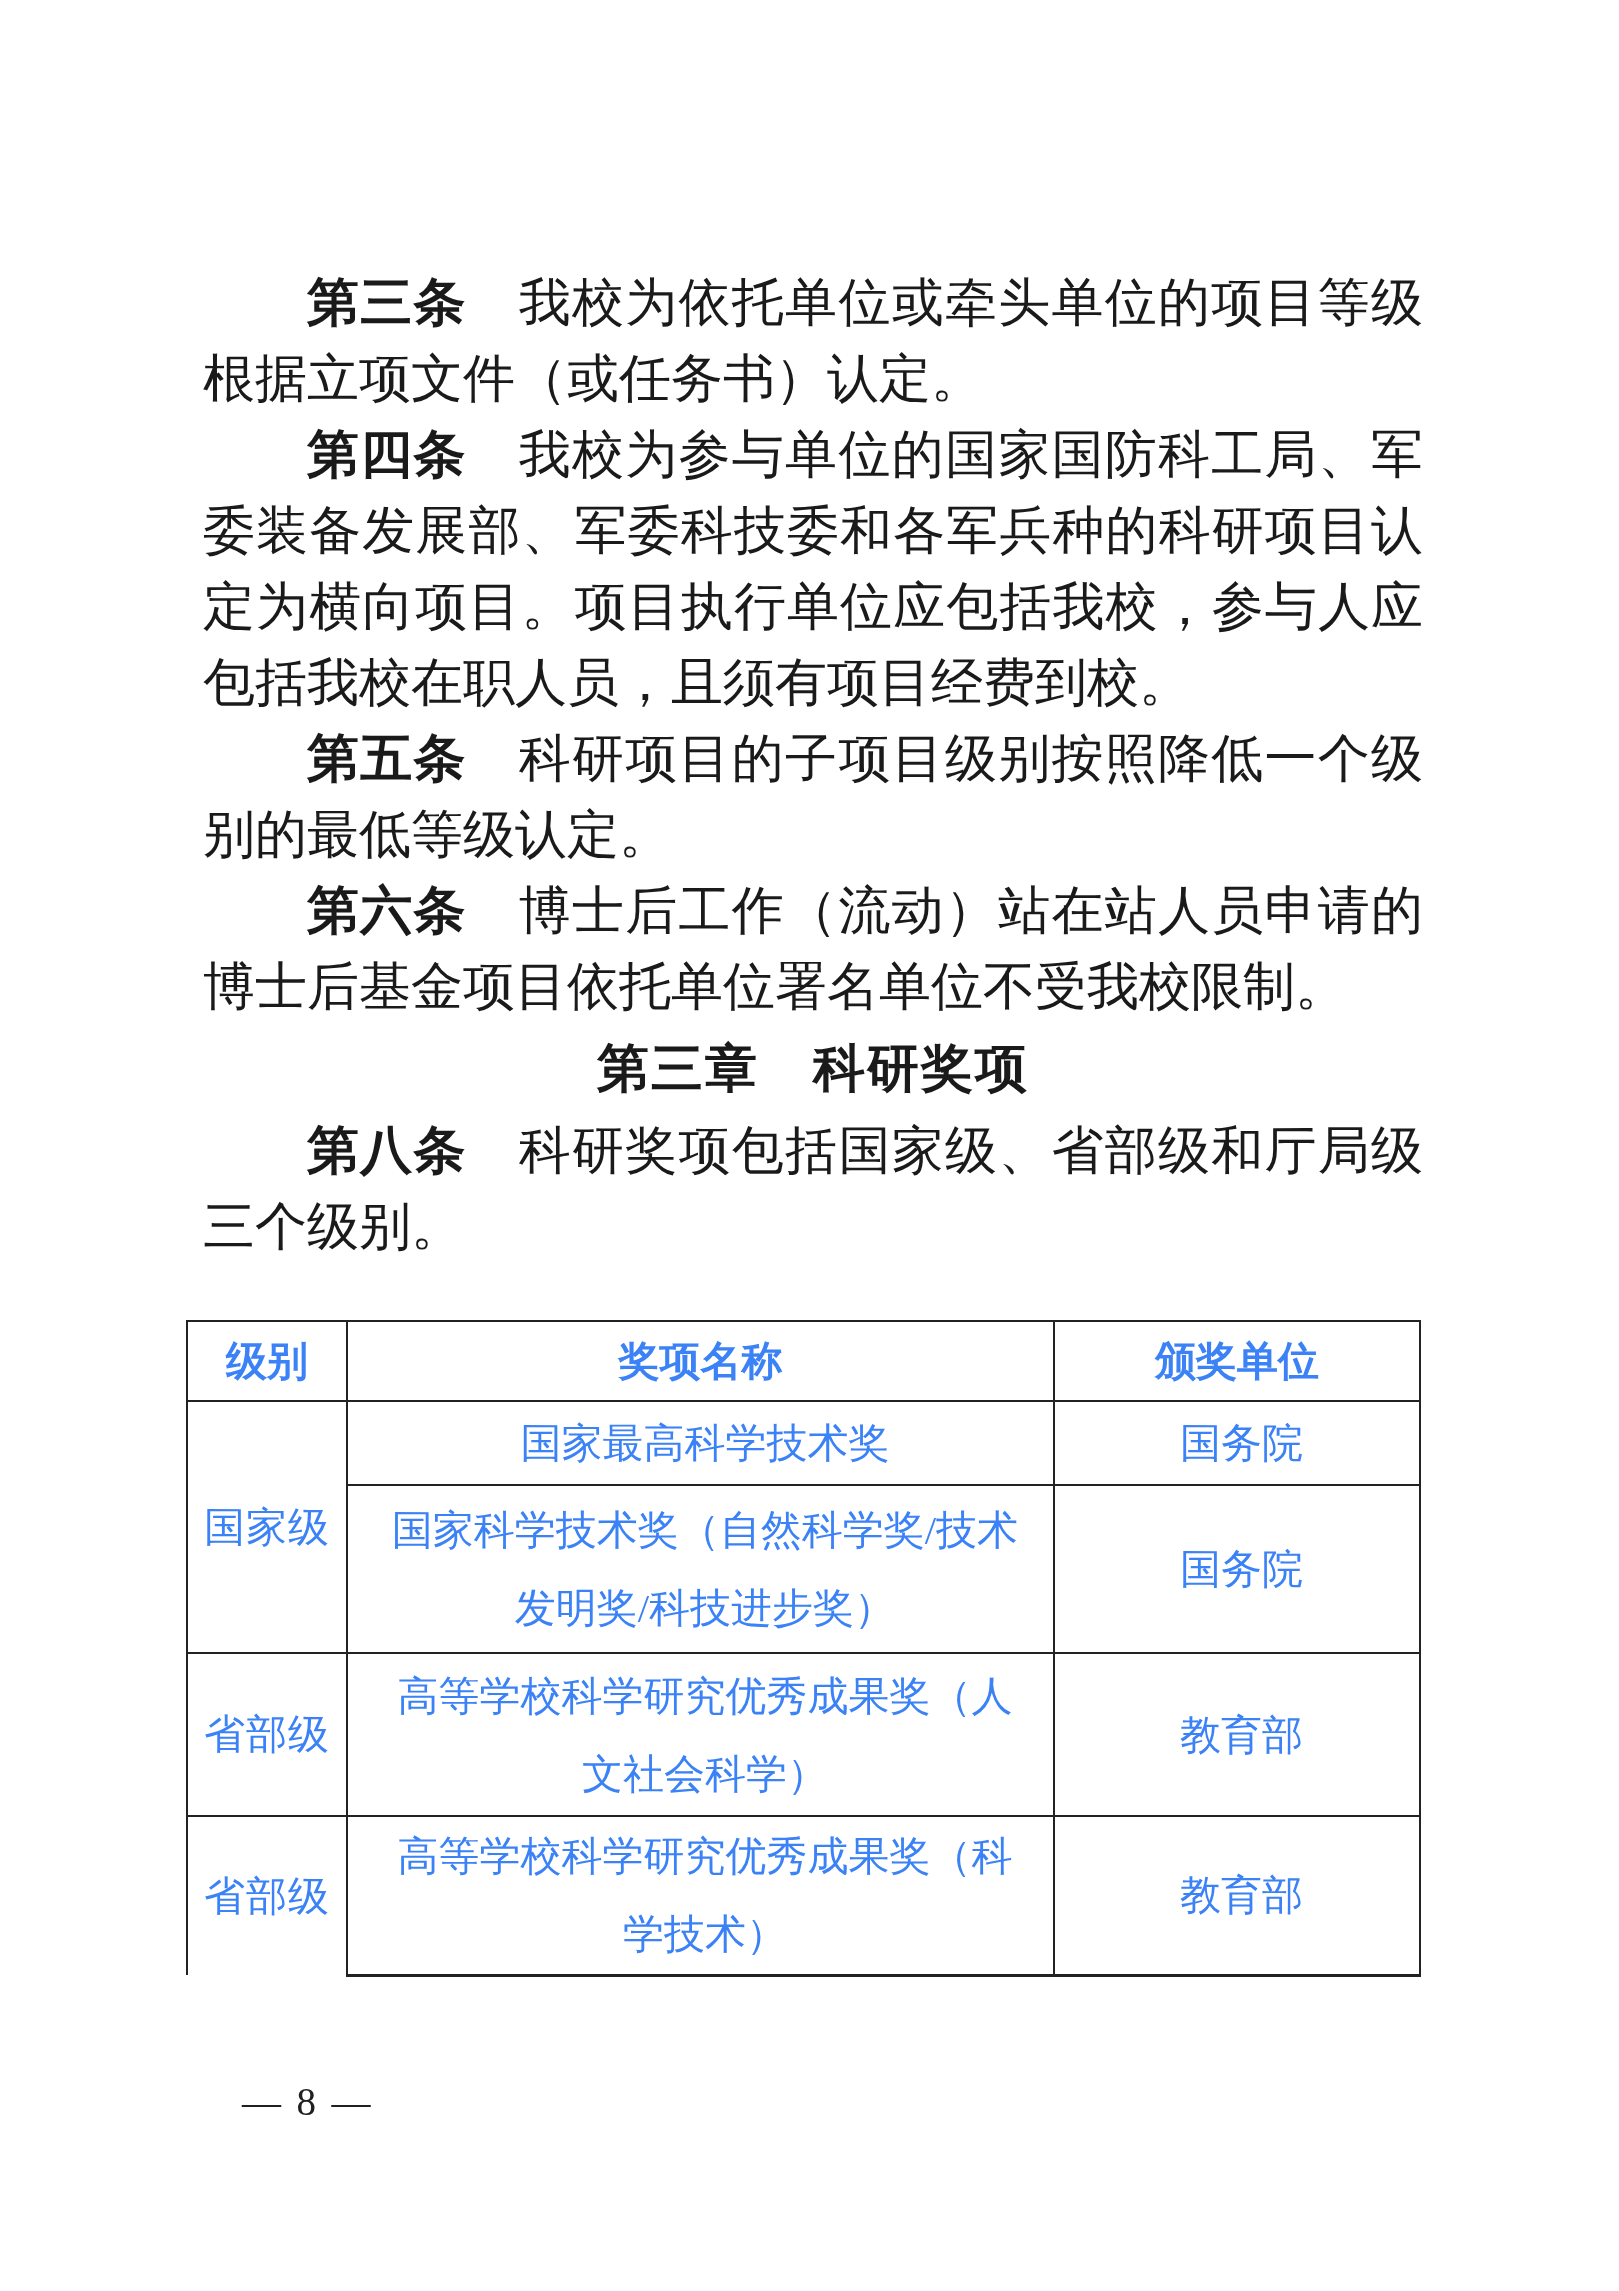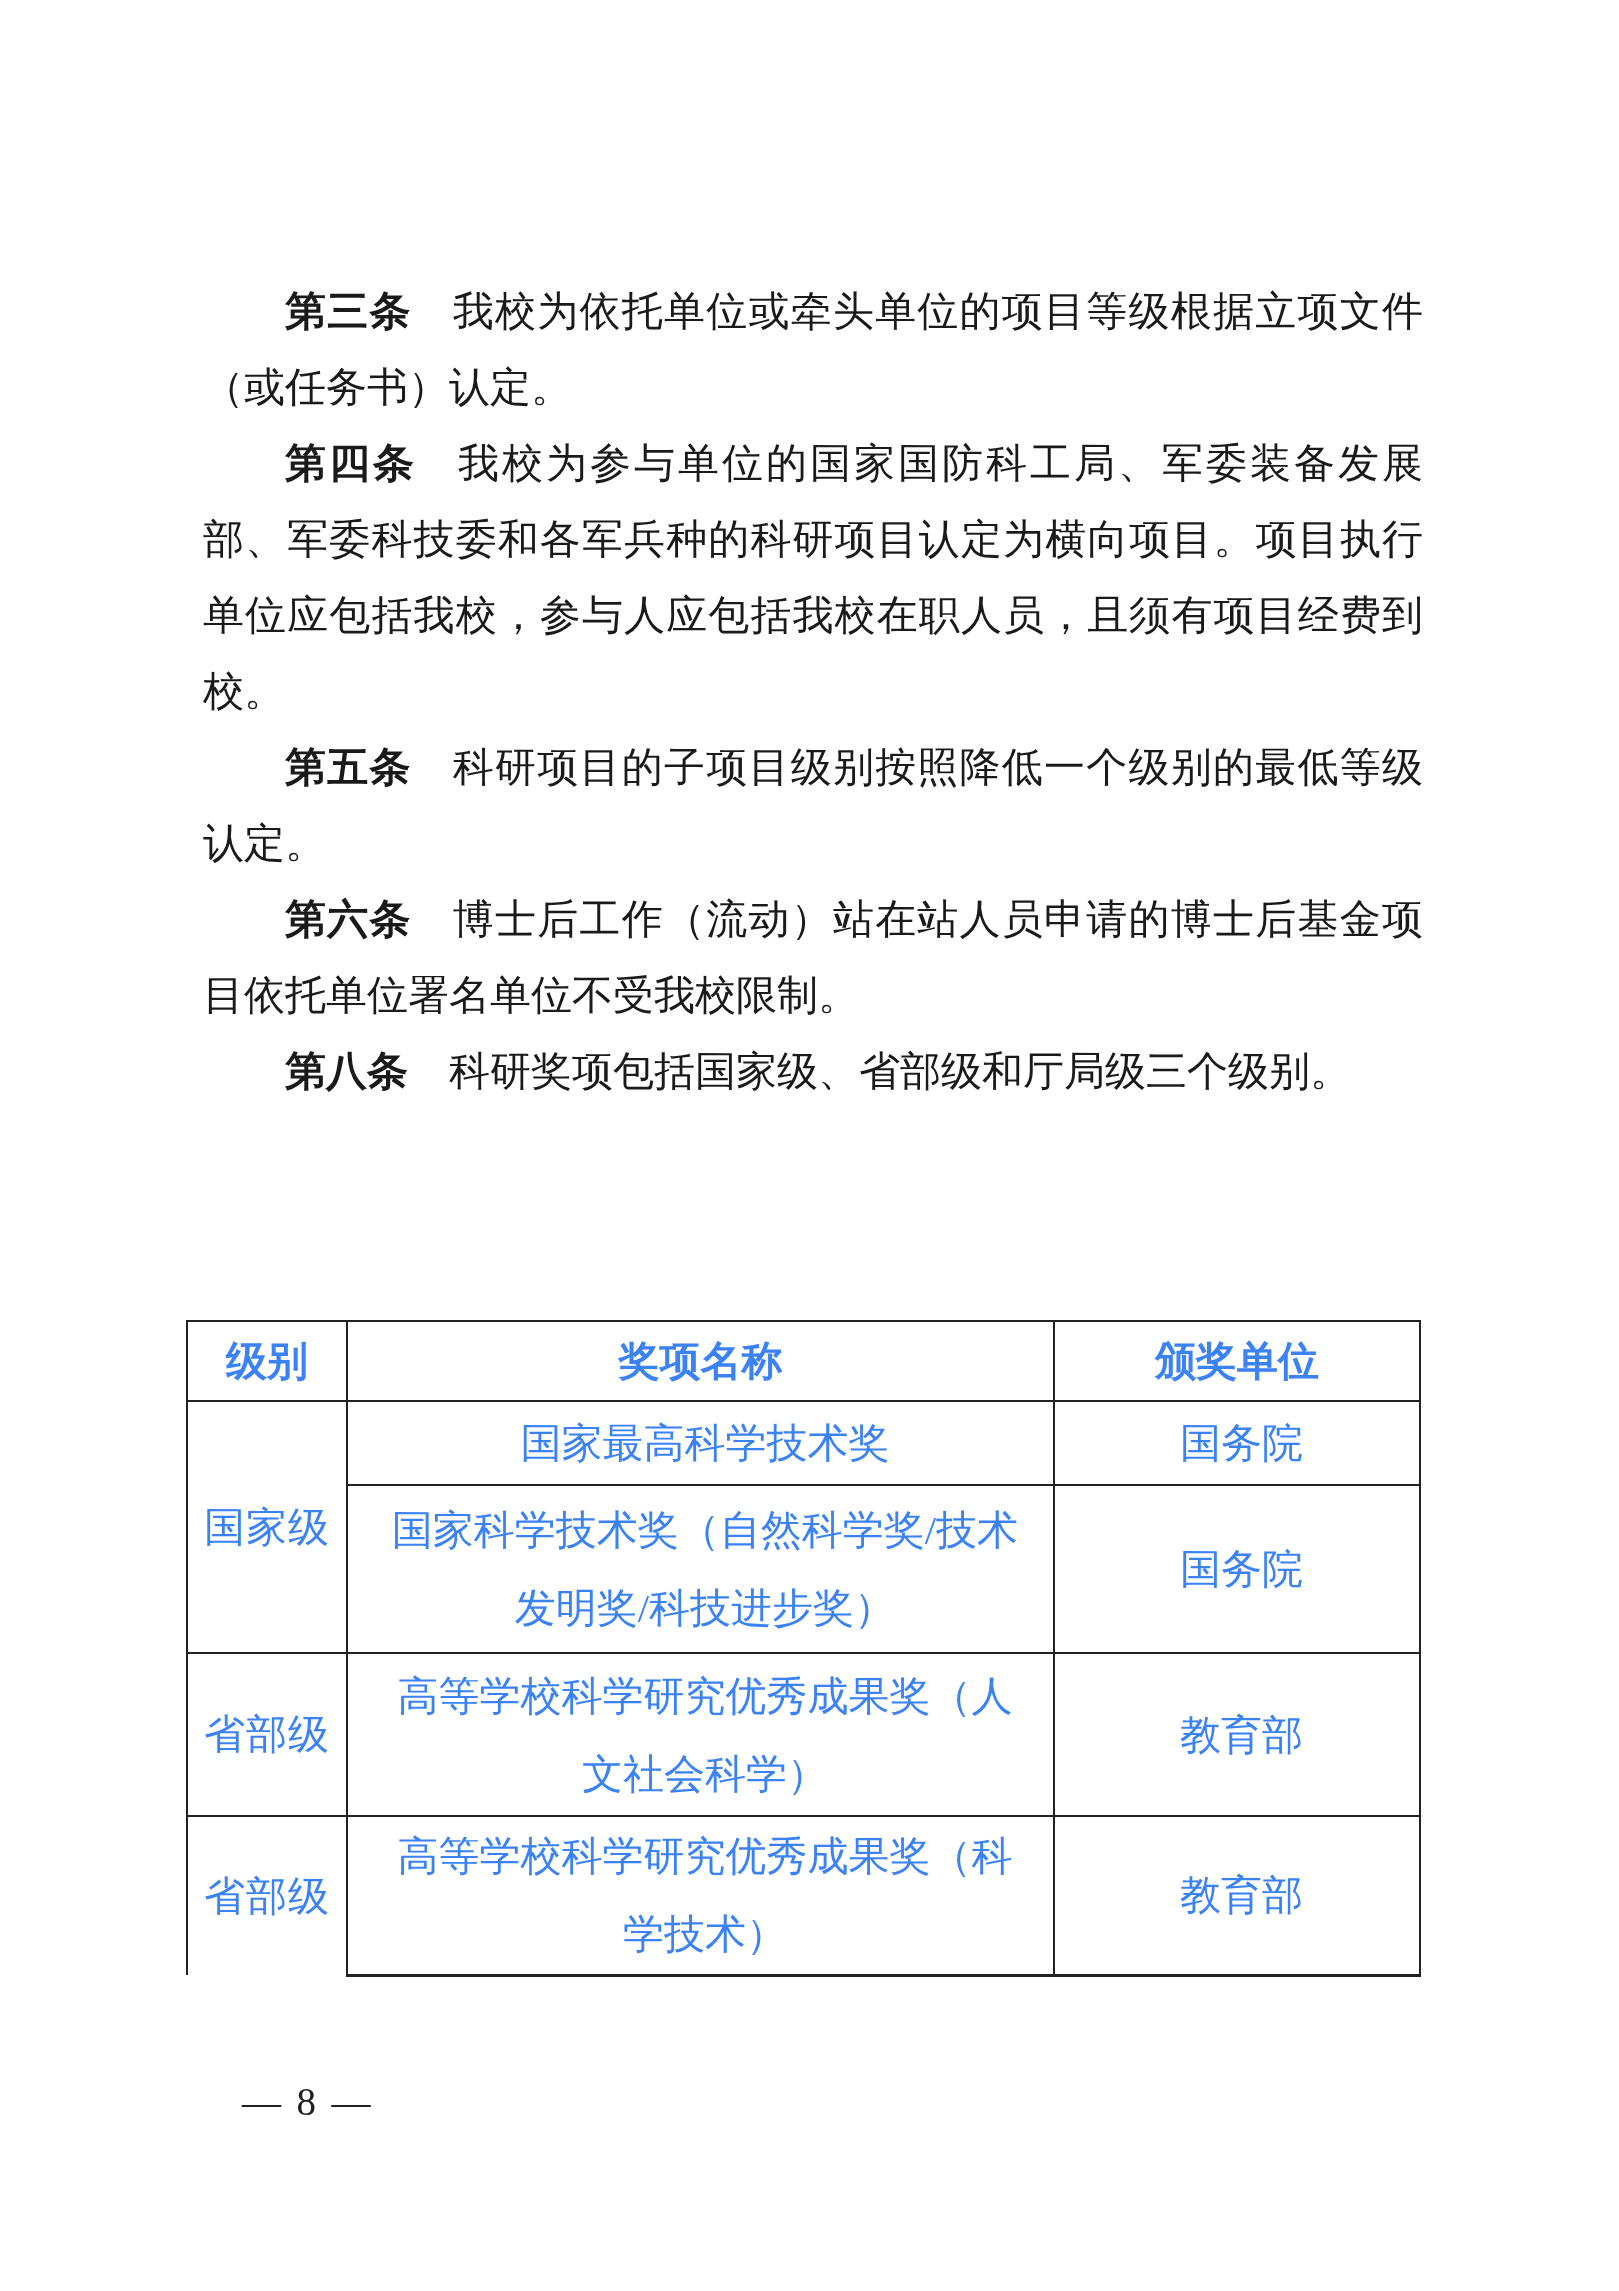--- a/index.html
+++ b/index.html
@@ -8,23 +8,23 @@
     width: 1619px;
     height: 2292px;
     background: #ffffff;
     font-family: "Liberation Serif", "DejaVu Serif", serif;
     color: #1a1a1a;
     overflow: hidden;
   }
   .text-block {
     position: absolute;
     left: 203px;
-    top: 273px;
+    top: 265px;
     width: 1220px;
-    font-size: 41px;
+    font-size: 52px;
     line-height: 76px;
     text-align: justify;
     text-justify: inter-ideograph;
   }
   .text-block p { margin: 0; padding: 0; }
   .para { text-indent: 2em; }
   .article-label { font-weight: 700; margin-right: 1em; }
   .chapter-heading {
     text-align: center;
     font-weight: 700;
@@ -89,20 +89,21 @@
 </head>
 <body>
 
 <div class="page">
 
   <div class="text-block">
     <p class="para"><span class="article-label">第三条</span><span>我校为依托单位或牵头单位的项目等级根据立项文件（或任务书）认定。</span></p>
     <p class="para"><span class="article-label">第四条</span><span>我校为参与单位的国家国防科工局、军委装备发展部、军委科技委和各军兵种的科研项目认定为横向项目。项目执行单位应包括我校，参与人应包括我校在职人员，且须有项目经费到校。</span></p>
     <p class="para"><span class="article-label">第五条</span><span>科研项目的子项目级别按照降低一个级别的最低等级认定。</span></p>
     <p class="para"><span class="article-label">第六条</span><span>博士后工作（流动）站在站人员申请的博士后基金项目依托单位署名单位不受我校限制。</span></p>
+    <p class="chapter-heading">第三章　科研奖项</p>
     <p class="para"><span class="article-label">第八条</span><span>科研奖项包括国家级、省部级和厅局级三个级别。</span></p>
   </div>
 
   <table class="award-table">
     <colgroup>
       <col class="c-level">
       <col class="c-award">
       <col class="c-unit">
     </colgroup>
     <tbody>

